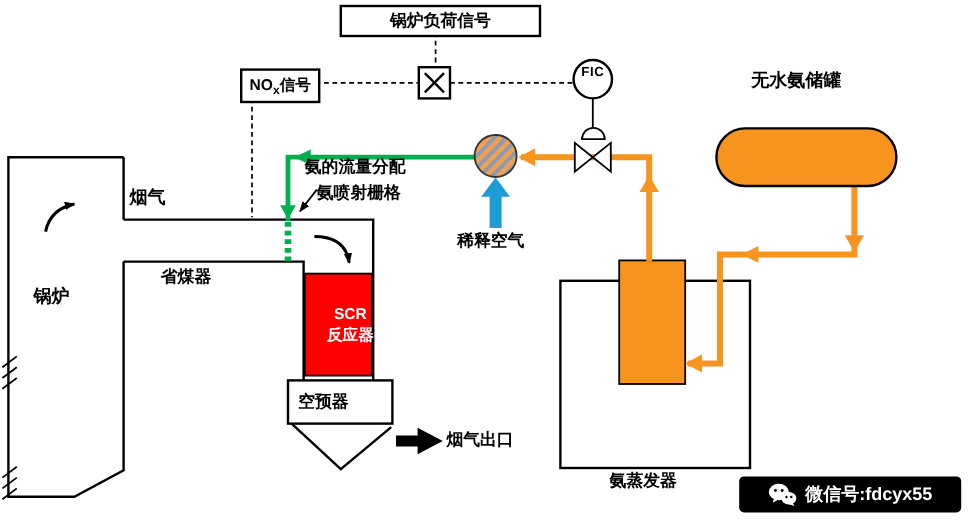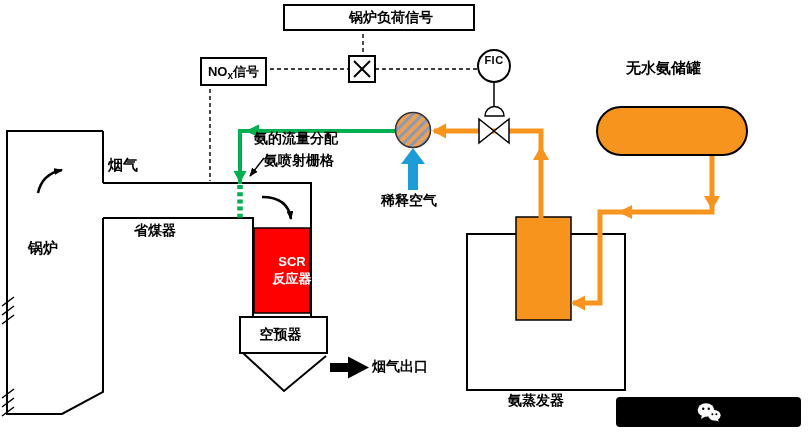--- a/index.html
+++ b/index.html
@@ -122,21 +122,21 @@
 
     <g>
       <rect x="349" y="56" width="26" height="26" fill="#fff" stroke="#000" stroke-width="2"></rect>
       <line x1="354" y1="61" x2="370" y2="77" stroke="#000" stroke-width="2"></line>
       <line x1="370" y1="61" x2="354" y2="77" stroke="#000" stroke-width="2"></line>
     </g>
 
     <circle cx="494" cy="66" r="16" fill="#fff" stroke="#000" stroke-width="2"></circle>
   </svg>
 
-  <div class="boxlbl" style="left:283px;top:4px;width:164px;height:23px;padding-left:24px;">
+  <div class="boxlbl" style="left:283px;top:4px;width:164px;height:23px;">
     <span>锅炉负荷信号</span>
   </div>
 
   <div class="boxlbl" style="left:200px;top:57px;width:63px;height:25px;font-size:13px;">
     <span><span>NO</span><span class="nosub">x</span><span>信号</span></span>
   </div>
 
   <div class="fic" style="left:478px;top:50px;width:32px;height:20px;">
     <span>FIC</span>
   </div>
@@ -153,32 +153,33 @@
 
   <div class="lbl big" style="left:28px;top:239px;">锅炉</div>
 
   <div class="lbl" style="left:134px;top:222px;">省煤器</div>
 
   <div class="scrtxt" style="left:254px;top:228px;width:76px;height:85px;">
     <span>SCR</span>
     <span>反应器</span>
   </div>
 
-  <div class="aphlbl" style="left:235px;top:317px;width:91px;height:36px;">空预器</div>
+  <div class="aphlbl" style="left:224px;top:317px;width:91px;height:36px;">空预器</div>
 
   <div class="lbl" style="left:372px;top:358px;">烟气出口</div>
 
   <div class="lbl" style="left:508px;top:392px;">氨蒸发器</div>
 
   <div class="wechat">
     <svg width="24" height="20" viewBox="0 0 24 20">
       <ellipse cx="9" cy="8" rx="8.3" ry="6.8" fill="#fff"></ellipse>
       <polygon points="5,13 4,17 9,14" fill="#fff"></polygon>
       <circle cx="6.2" cy="6.8" r="1.2" fill="#000"></circle>
       <circle cx="11.8" cy="6.8" r="1.2" fill="#000"></circle>
       <ellipse cx="17.4" cy="13.2" rx="6.2" ry="5.2" fill="#fff"></ellipse>
       <polygon points="20.5,17 22,19.6 16.8,18" fill="#fff"></polygon>
       <circle cx="15.4" cy="12.2" r="1" fill="#000"></circle>
       <circle cx="19.4" cy="12.2" r="1" fill="#000"></circle>
     </svg>
+    <span>微信号:fdcyx55</span>
   </div>
 
 </div>
 
 </body></html>

